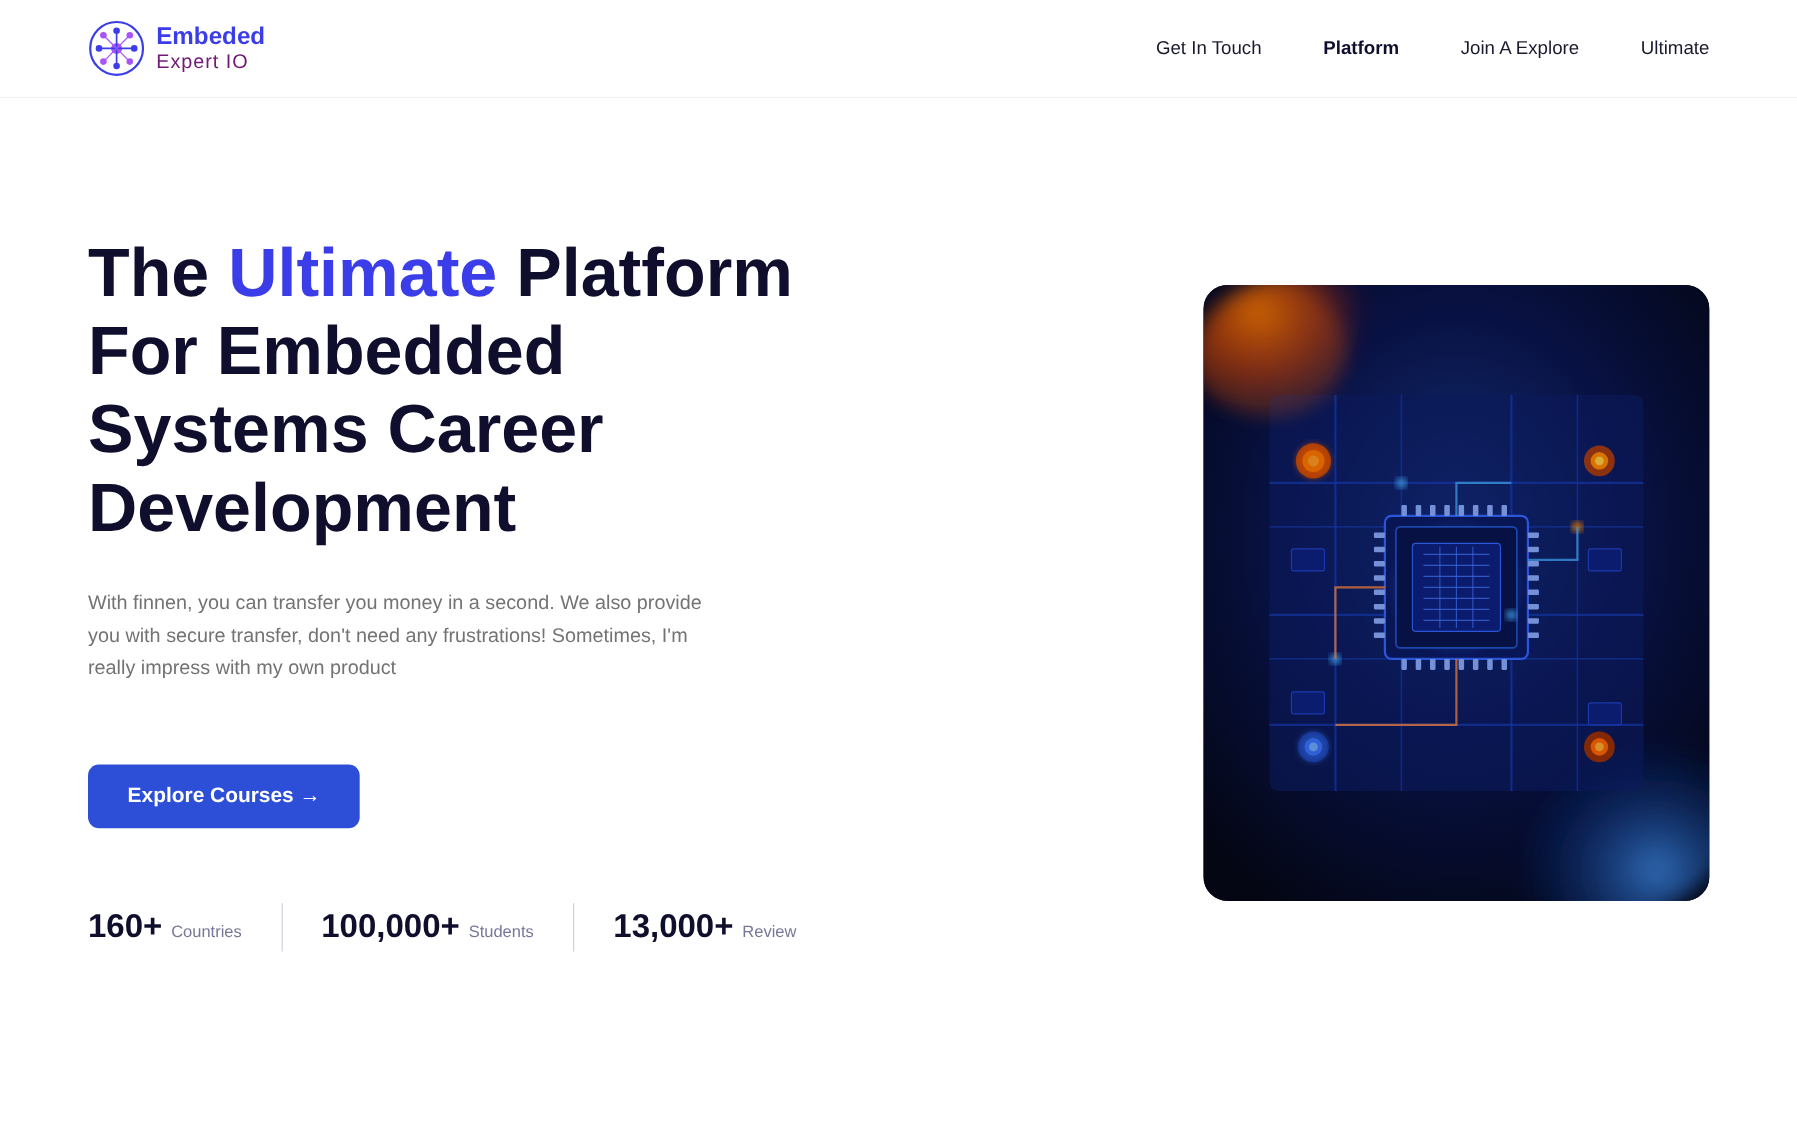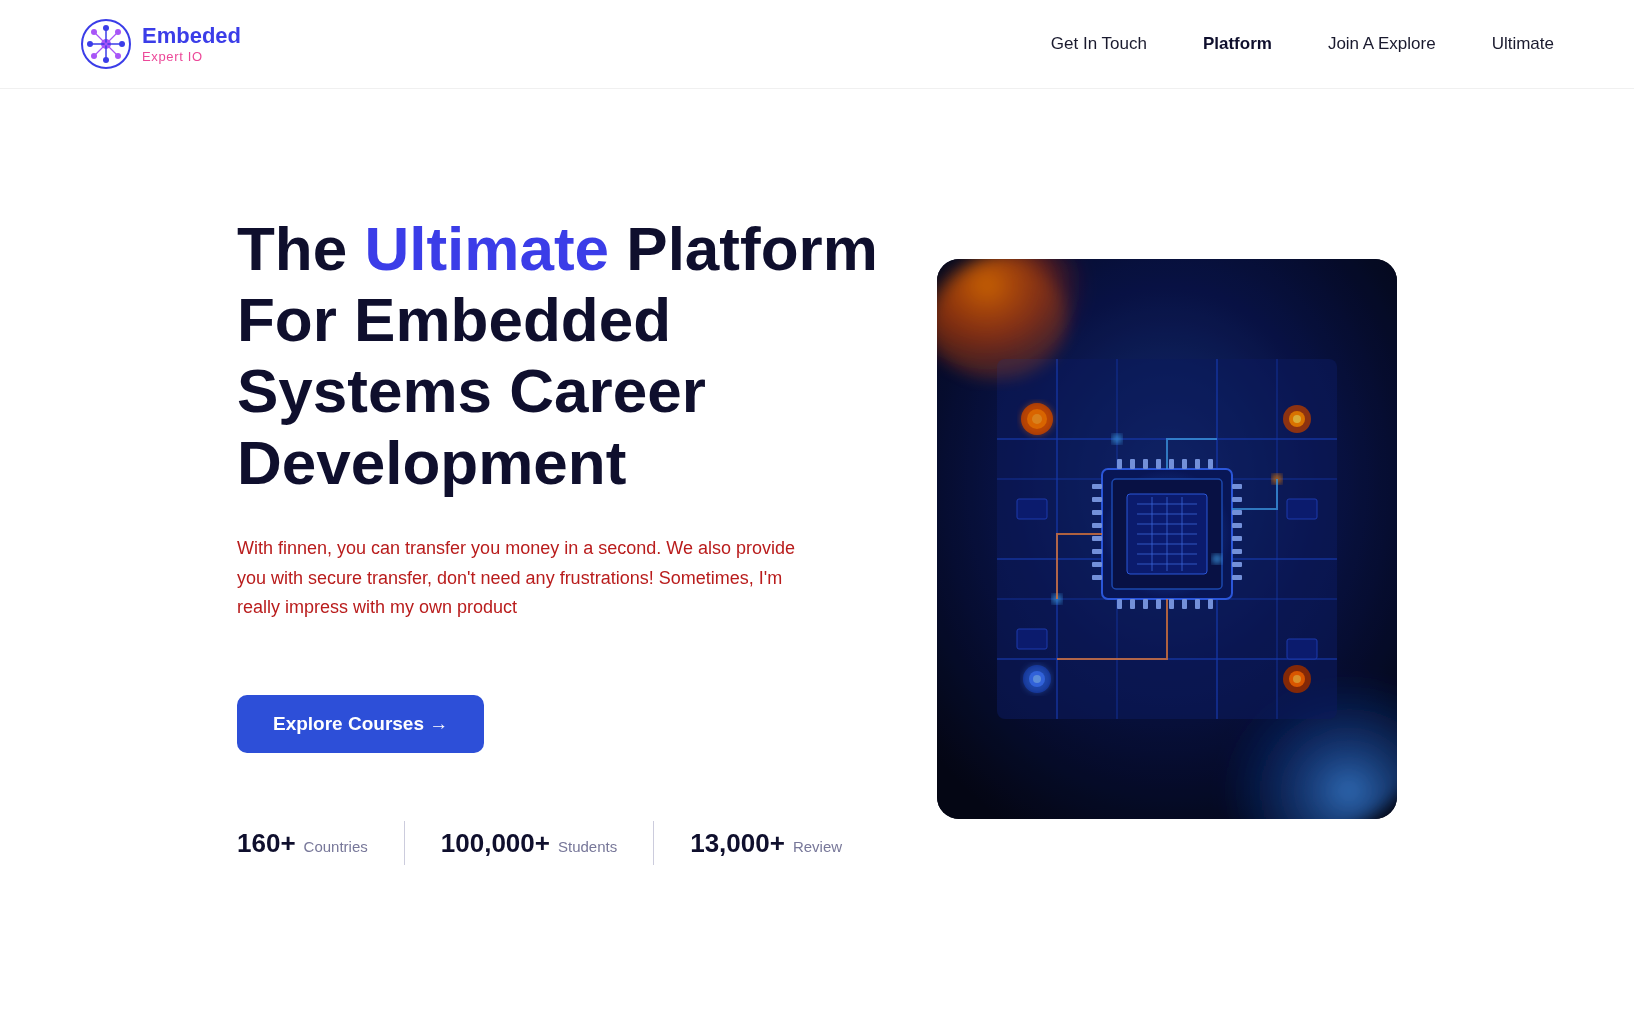--- a/index.html
+++ b/index.html
@@ -42,22 +42,22 @@
     }
 
     .logo-title {
       font-size: 22px;
       font-weight: 700;
       color: #3b3de8;
       line-height: 1.1;
     }
 
     .logo-subtitle {
-      font-size: 13px;
-      color: #ec4899;
+      font-size: 18px;
+      color: #701a75;
       letter-spacing: 0.05em;
     }
 
     nav {
       display: flex;
       align-items: center;
       gap: 56px;
     }
 
     .nav-link {
@@ -70,21 +70,21 @@
 
     .nav-link.active {
       font-weight: 700;
       color: #0f0f2d;
     }
 
     
     .hero {
       display: flex;
       align-items: center;
-      justify-content: center;
+      justify-content: space-between;
       padding: 80px 80px 60px 80px;
       min-height: 880px;
     }
 
     .hero-left {
       max-width: 680px;
       flex: 1;
     }
 
     .hero-heading {
@@ -94,21 +94,21 @@
       color: #0f0f2d;
       margin-bottom: 36px;
     }
 
     .hero-heading .highlight {
       color: #3b3de8;
     }
 
     .hero-description {
       font-size: 18px;
-      color: #b91c1c;
+      color: #737373;
       line-height: 1.65;
       max-width: 580px;
       margin-bottom: 72px;
     }
 
     .explore-btn {
       display: inline-flex;
       align-items: center;
       gap: 10px;
       background: #2d4fd8;
@@ -141,21 +141,21 @@
     }
 
     .stat-divider {
       width: 1px;
       height: 44px;
       background: #ccccdd;
       margin-right: 36px;
     }
 
     .stat-number {
-      font-size: 26px;
+      font-size: 30px;
       font-weight: 800;
       color: #0f0f2d;
     }
 
     .stat-label {
       font-size: 15px;
       color: #777799;
       font-weight: 400;
     }
 

